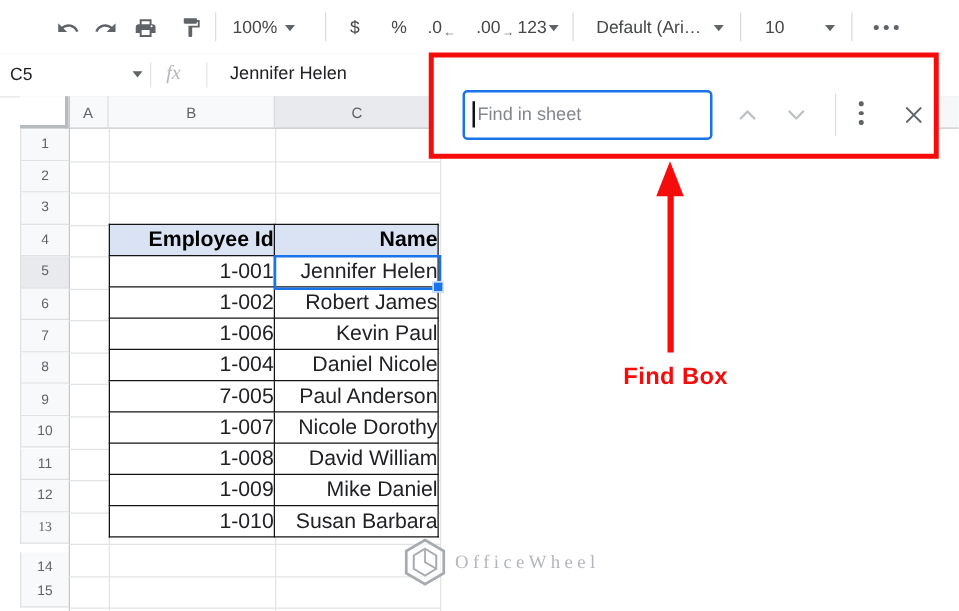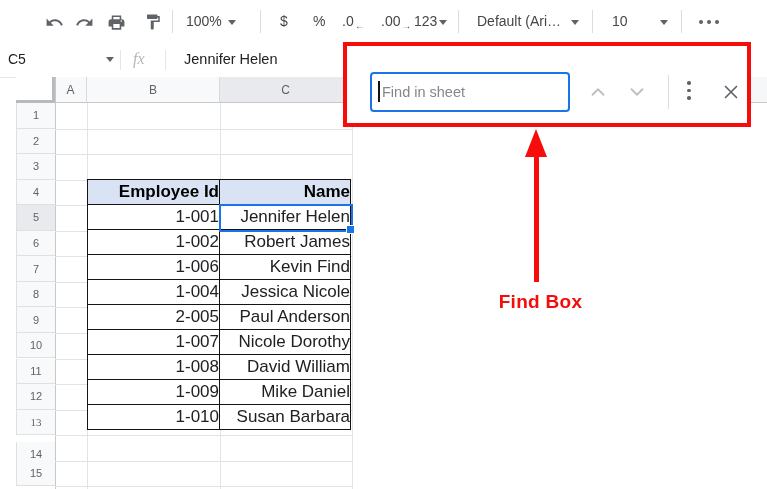--- a/index.html
+++ b/index.html
@@ -169,28 +169,28 @@
         <tr>
           <td class="c0">1-001</td>
           <td class="c1">Jennifer Helen</td>
         </tr>
         <tr>
           <td class="c0">1-002</td>
           <td class="c1">Robert James</td>
         </tr>
         <tr>
           <td class="c0">1-006</td>
-          <td class="c1">Kevin Find</td>
+          <td class="c1">Kevin Paul</td>
         </tr>
         <tr>
           <td class="c0">1-004</td>
-          <td class="c1">Jessica Nicole</td>
-        </tr>
-        <tr>
-          <td class="c0">2-005</td>
+          <td class="c1">Daniel Nicole</td>
+        </tr>
+        <tr>
+          <td class="c0">7-005</td>
           <td class="c1">Paul Anderson</td>
         </tr>
         <tr>
           <td class="c0">1-007</td>
           <td class="c1">Nicole Dorothy</td>
         </tr>
         <tr>
           <td class="c0">1-008</td>
           <td class="c1">David William</td>
         </tr>
@@ -201,20 +201,28 @@
         <tr>
           <td class="c0">1-010</td>
           <td class="c1">Susan Barbara</td>
         </tr>
       </tbody>
     </table>
   <div id="selection" class="abs">
     <div id="fill-handle"></div>
   </div>
 
+  <div id="watermark" class="abs">
+    <svg width="40" height="42" viewBox="0 0 40 42">
+      <polygon points="20,3 35,11.8 35,29.6 20,38.4 5,29.6 5,11.8" fill="rgba(255,255,255,0.55)" stroke="#a7abb0" stroke-width="2.2"></polygon>
+      <polygon points="20,10 29,15.4 29,26 20,31.4 11,26 11,15.4" fill="none" stroke="#a7abb0" stroke-width="1.6"></polygon>
+      <polyline points="20,10 20,20.7 29,26" fill="none" stroke="#a7abb0" stroke-width="1.4"></polyline>
+    </svg>
+    <span id="wm-text">OfficeWheel</span>
+  </div>
 
   <div id="red-box" class="abs"></div>
   <input id="find-input" class="abs" type="text" placeholder="Find in sheet" style="">
   <div id="caret" class="abs"></div>
   <div class="abs findbtn" style="left:586px;top:80px">
     <svg width="22" height="22" viewBox="0 0 24 24">
         <path d="M6 15l6-6 6 6" fill="none" stroke="#bcc0c4" stroke-width="2" stroke-linecap="round" stroke-linejoin="round"></path>
       </svg>
   </div>
   <div class="abs findbtn" style="left:625px;top:80px">

